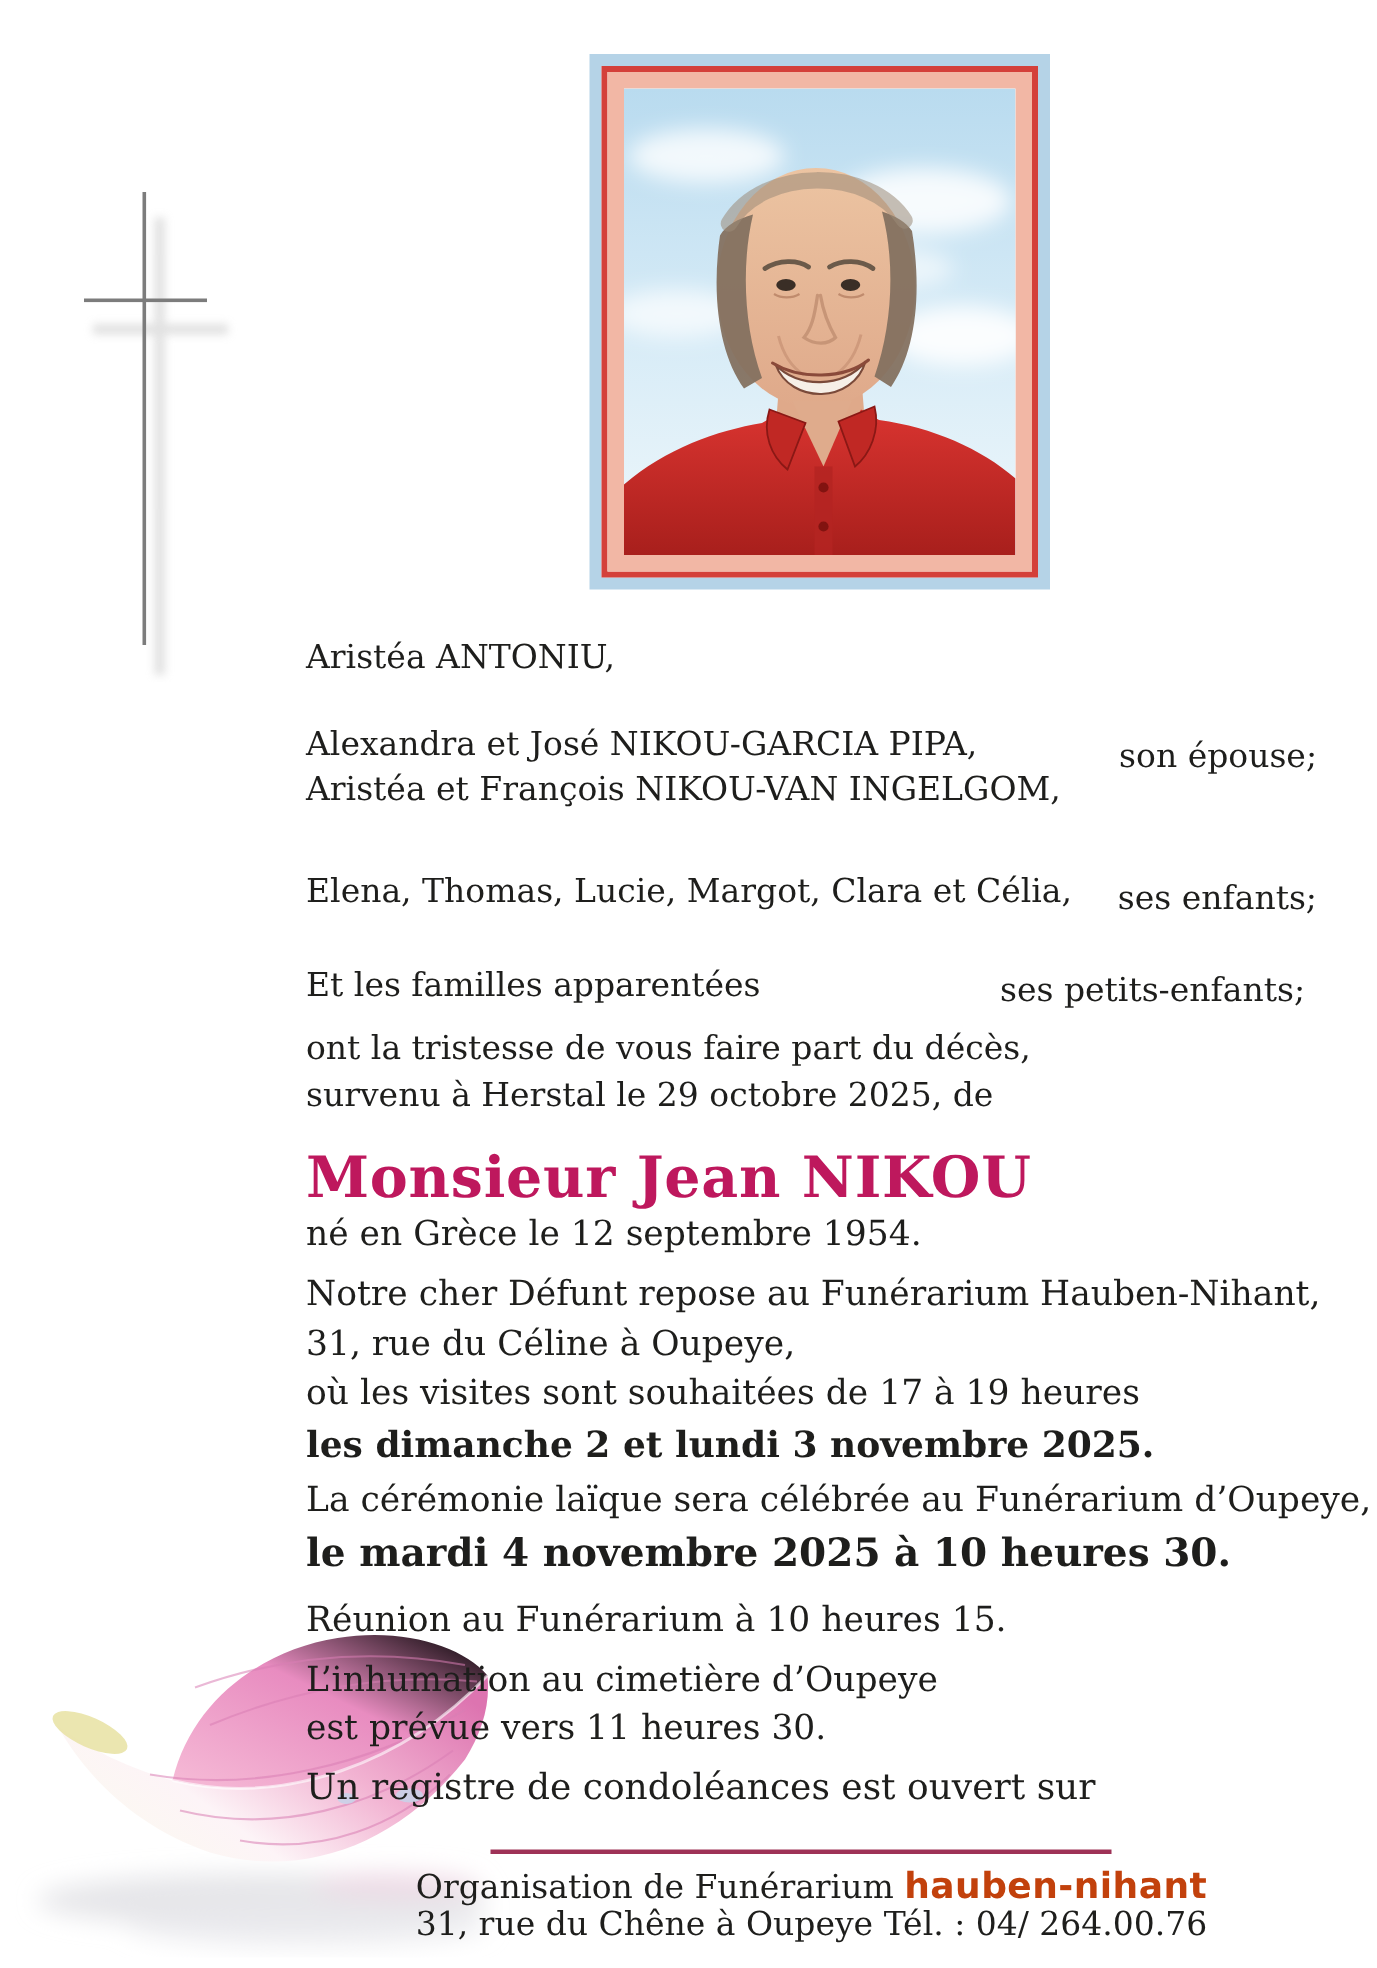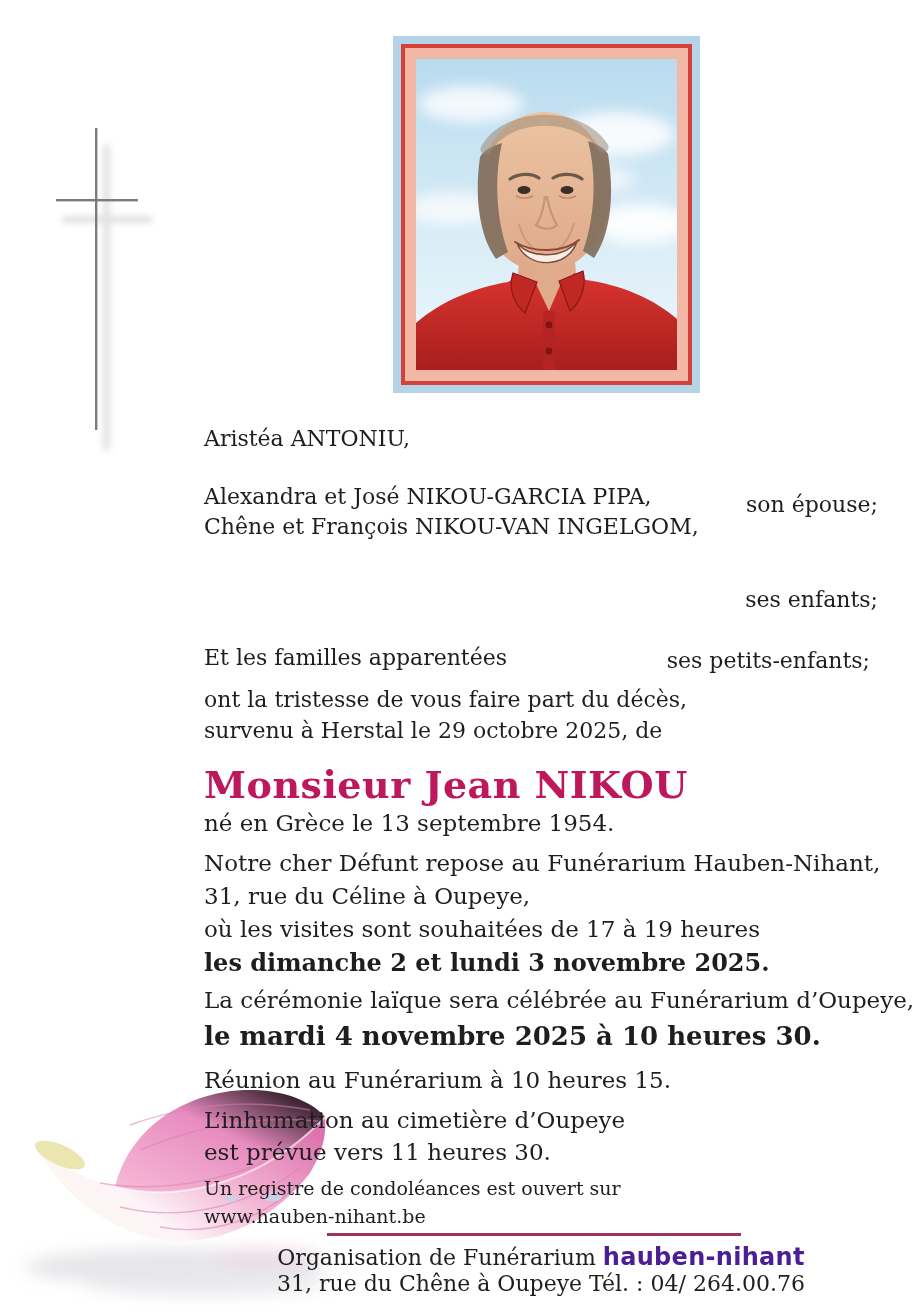--- a/index.html
+++ b/index.html
@@ -7,21 +7,21 @@
     width:918px;height:1312px;position:relative;overflow:hidden;
     background:#ffffff;color:#1e1e1c;
     font-family:"DejaVu Serif","Liberation Serif",serif;
   }
   
   #text-col{position:absolute;left:204px;top:0;width:674px;height:1312px;}
   .ln{position:absolute;left:0;width:100%;white-space:nowrap;}
   .al{text-align:left;}
   .ar{text-align:right;margin-top:36px;}
   .ac{text-align:left;}
-  .fs20{font-size:19px;}
+  .fs20{font-size:24px;}
   .fs22{font-size:22px;}
   .fs23{font-size:23px;}
   .b{font-weight:normal;}
   .name-title{font-size:38px;font-weight:bold;letter-spacing:.5px;color:#be185d;}
   .dates-bold{font-size:24px;font-weight:bold;}
   .cer-bold{font-size:26px;font-weight:bold;}
   .pr8{padding-right:8px;box-sizing:border-box;}
 
   
   #portrait-frame{
@@ -36,21 +36,21 @@
   #cross{position:absolute;left:40px;top:110px;width:130px;height:345px;}
 
   
   #petal{position:absolute;left:10px;top:1055px;width:330px;height:250px;}
 
   
   #footer-divider{position:absolute;left:327px;top:1233px;width:414px;height:3px;background:#9e3257;}
   #footer-org{position:absolute;left:204px;top:1243px;width:674px;text-align:center;font-size:22px;white-space:nowrap;}
   #footer-org .logo{
     font-family:"DejaVu Sans","Liberation Sans",sans-serif;
-    font-weight:bold;color:#4c1d95;font-size:24px;letter-spacing:.3px;
+    font-weight:bold;color:#c2410c;font-size:24px;letter-spacing:.3px;
   }
   #footer-address{position:absolute;left:204px;top:1271px;width:674px;text-align:center;font-size:22px;white-space:nowrap;}
 </style>
 </head>
 <body>
 
 <svg id="cross" viewBox="0 0 130 345" xmlns="http://www.w3.org/2000/svg">
   <defs>
     <filter id="soft" x="-50%" y="-50%" width="200%" height="200%">
       <feGaussianBlur stdDeviation="3"></feGaussianBlur>
@@ -177,44 +177,44 @@
   <path d="M105,132 C180,150 260,120 315,62" stroke="#ffffff" stroke-width="2" fill="none" opacity="0.6"></path>
 
   <ellipse cx="221" cy="144" rx="6" ry="3.6" fill="#c9d2e8" opacity="0.9"></ellipse>
   <ellipse cx="263" cy="142" rx="9" ry="4.6" fill="#c9d2e8" opacity="0.9"></ellipse>
 </svg>
 
 <div id="text-col">
   <div class="ln al fs22" style="top:426px">Aristéa ANTONIU,</div>
   <div class="ln ar fs22" style="top:456px">son épouse;</div>
   <div class="ln al fs22" style="top:484px">Alexandra et José NIKOU-GARCIA PIPA,</div>
-  <div class="ln al fs22" style="top:514px">Chêne et François NIKOU-VAN INGELGOM,</div>
+  <div class="ln al fs22" style="top:514px">Aristéa et François NIKOU-VAN INGELGOM,</div>
   <div class="ln ar fs22" style="top:551px">ses enfants;</div>
+  <div class="ln al fs22" style="top:582px">Elena, Thomas, Lucie, Margot, Clara et Célia,</div>
   <div class="ln ar fs22 pr8" style="top:612px">ses petits-enfants;</div>
   <div class="ln al fs22" style="top:645px">Et les familles apparentées</div>
 
   <div class="ln ac fs22" style="top:687px">ont la tristesse de vous faire part du décès,</div>
   <div class="ln ac fs22" style="top:718px">survenu à Herstal le 29 octobre 2025, de</div>
   <div class="ln ac name-title" style="top:762px">Monsieur Jean NIKOU</div>
-  <div class="ln ac fs23" style="top:810px">né en Grèce le 13 septembre 1954.</div>
+  <div class="ln ac fs23" style="top:810px">né en Grèce le 12 septembre 1954.</div>
 
   <div class="ln ac fs23" style="top:850px">Notre cher Défunt repose au Funérarium Hauben-Nihant,</div>
   <div class="ln ac fs23" style="top:883px">31, rue du Céline à Oupeye,</div>
   <div class="ln ac fs23" style="top:916px">où les visites sont souhaitées de 17 à 19 heures</div>
   <div class="ln ac dates-bold" style="top:948px">les dimanche 2 et lundi 3 novembre 2025.</div>
 
   <div class="ln ac fs23" style="top:987px">La cérémonie laïque sera célébrée au Funérarium d’Oupeye,</div>
   <div class="ln ac cer-bold" style="top:1021px">le mardi 4 novembre 2025 à 10 heures 30.</div>
   <div class="ln ac fs23" style="top:1067px">Réunion au Funérarium à 10 heures 15.</div>
 
   <div class="ln ac fs23" style="top:1107px">L’inhumation au cimetière d’Oupeye</div>
   <div class="ln ac fs23" style="top:1139px">est prévue vers 11 heures 30.</div>
 
   <div class="ln ac fs20" style="top:1177px">Un registre de condoléances est ouvert sur</div>
-  <div class="ln ac fs20" style="top:1205px">www.hauben-nihant.be</div>
 </div>
 
 <div id="footer-divider"></div>
 <div id="footer-org">
   <span>Organisation de Funérarium</span>
   <span> </span>
   <span class="logo">hauben-nihant</span>
 </div>
 <div id="footer-address">
   <span>31, rue du Chêne à </span><span class="b">Oupeye</span><span> Tél. : 04/ 264.00.76</span>

